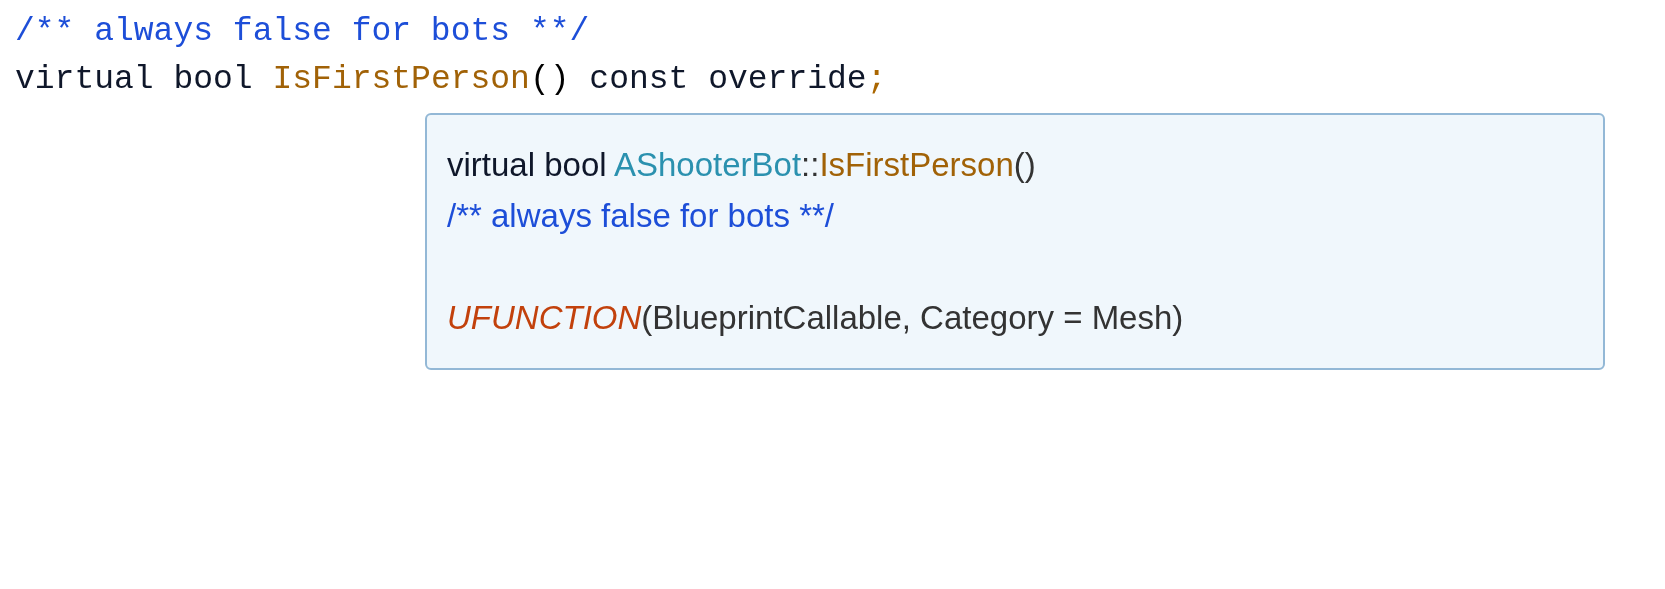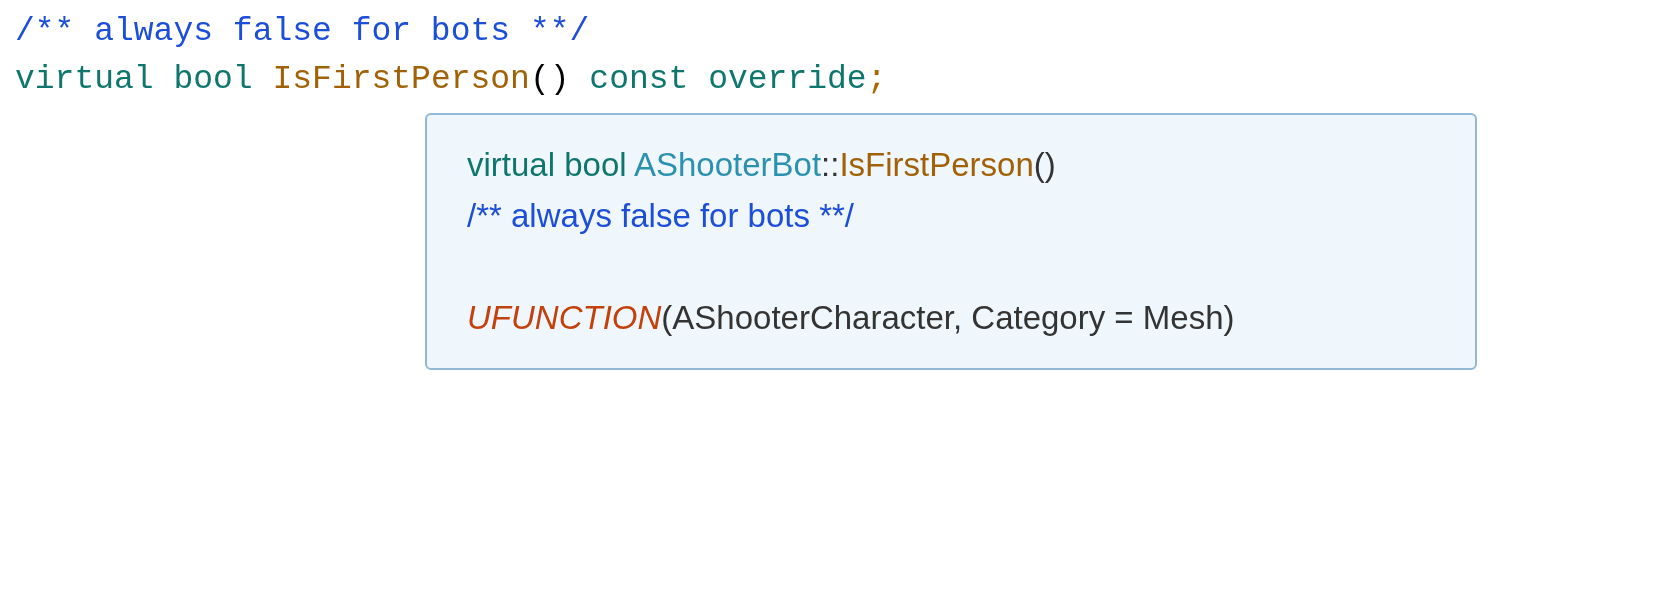--- a/index.html
+++ b/index.html
@@ -20,47 +20,47 @@
       white-space: pre;
       line-height: 1.45;
     }
     .tooltip {
       position: absolute;
       left: 425px;
       top: 113px;
       background: #f0f7fc;
       border: 2px solid #93b8d6;
       border-radius: 6px;
-      padding: 24px 40px;
+      padding: 24px 20px;
       font-family: 'Segoe UI', Tahoma, Arial, sans-serif;
       font-size: 33px;
       line-height: 1.55;
-      width: 1052px;
+      width: 1180px;
     }
     .tooltip-line {
       white-space: pre;
     }
     .tooltip-blank {
       height: 1.55em;
     }
     .c-comment { color: #1d4ed8; }
-    .c-keyword { color: #0f766e; margin-top: 32px; }
+    .c-keyword { color: #0f172a; margin-top: 32px; }
     .c-funcname { color: #a16207; }
     .c-punct { color: #000000; }
     .c-semicolon { color: #aa6600; }
     .c-classname { color: #2b91af; }
     .c-text { color: #333333; }
     .c-macro { color: #c2410c; font-style: italic; }
   </style>
 </head>
 <body>
 
 <div>
   <div class="code-line"><span class="c-comment">/** always false for bots **/</span></div>
   <div class="code-line"><span class="c-keyword">virtual</span><span class="c-punct"> </span><span class="c-keyword">bool</span><span class="c-punct"> </span><span class="c-funcname">IsFirstPerson</span><span class="c-punct">()</span><span class="c-punct"> </span><span class="c-keyword">const</span><span class="c-punct"> </span><span class="c-keyword">override</span><span class="c-semicolon">;</span></div>
 </div>
 
 <div class="tooltip">
   <div class="tooltip-line"><span class="c-keyword">virtual</span><span class="c-text"> </span><span class="c-keyword">bool</span><span class="c-text"> </span><span class="c-classname">AShooterBot</span><span class="c-text">::</span><span class="c-funcname">IsFirstPerson</span><span class="c-text">()</span></div>
   <div class="tooltip-line"><span class="c-comment">/** always false for bots **/</span></div>
   <div class="tooltip-blank"></div>
-  <div class="tooltip-line"><span class="c-macro">UFUNCTION</span><span class="c-text">(AShooterCharacter, Category = Mesh)</span></div>
+  <div class="tooltip-line"><span class="c-macro">UFUNCTION</span><span class="c-text">(BlueprintCallable, Category = Mesh)</span></div>
 </div>
 
 </body></html>

